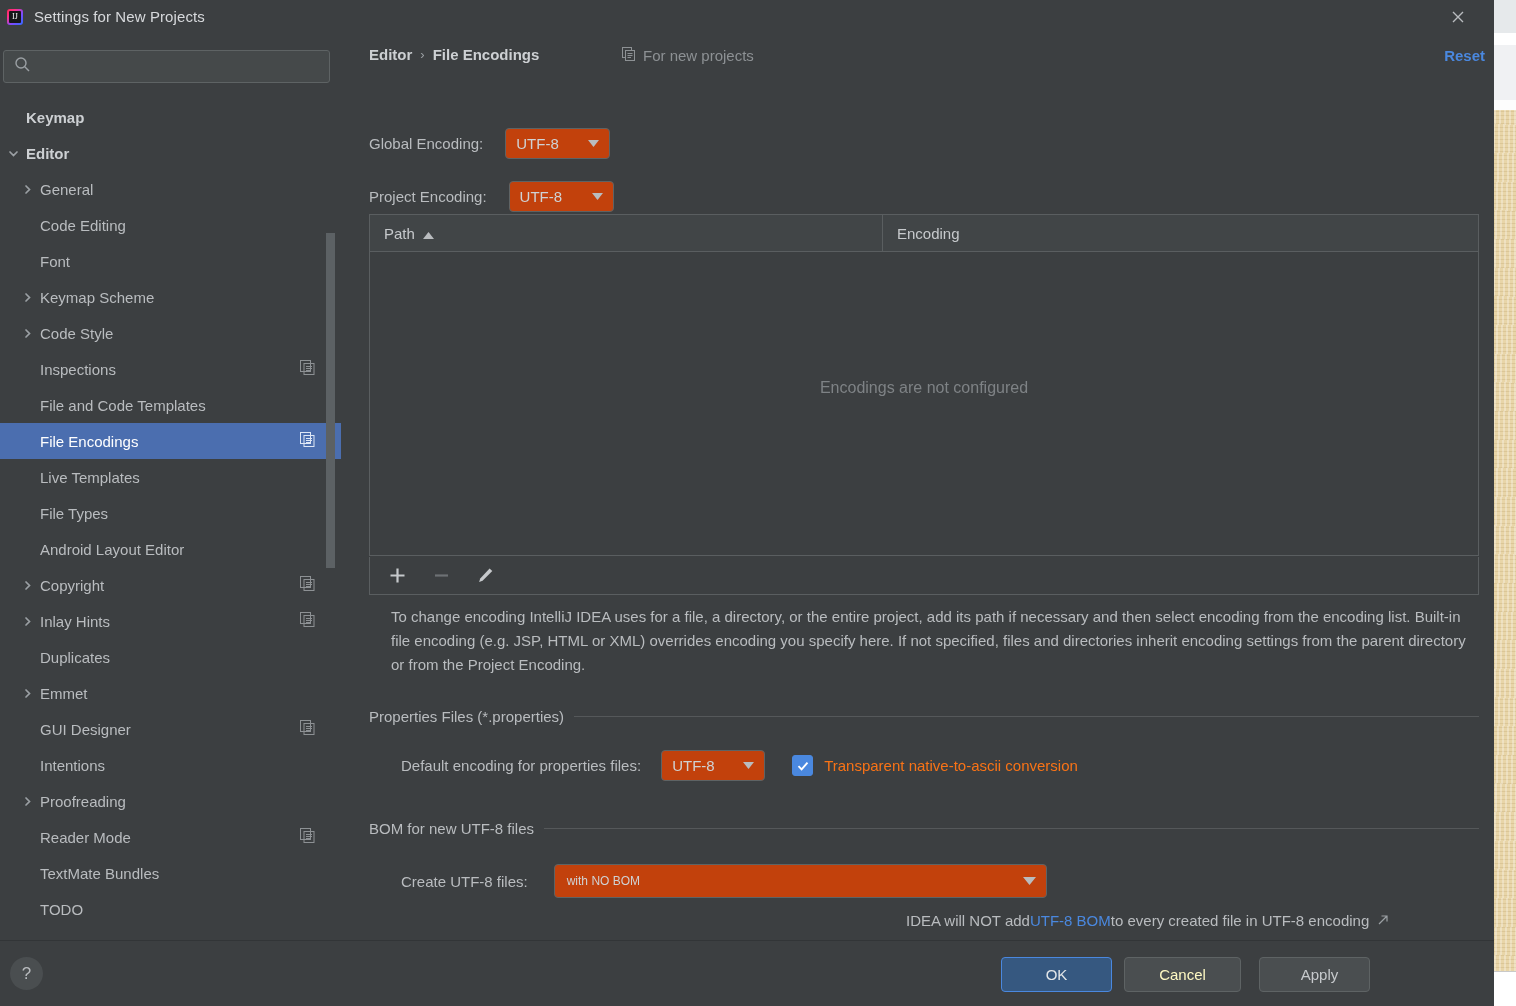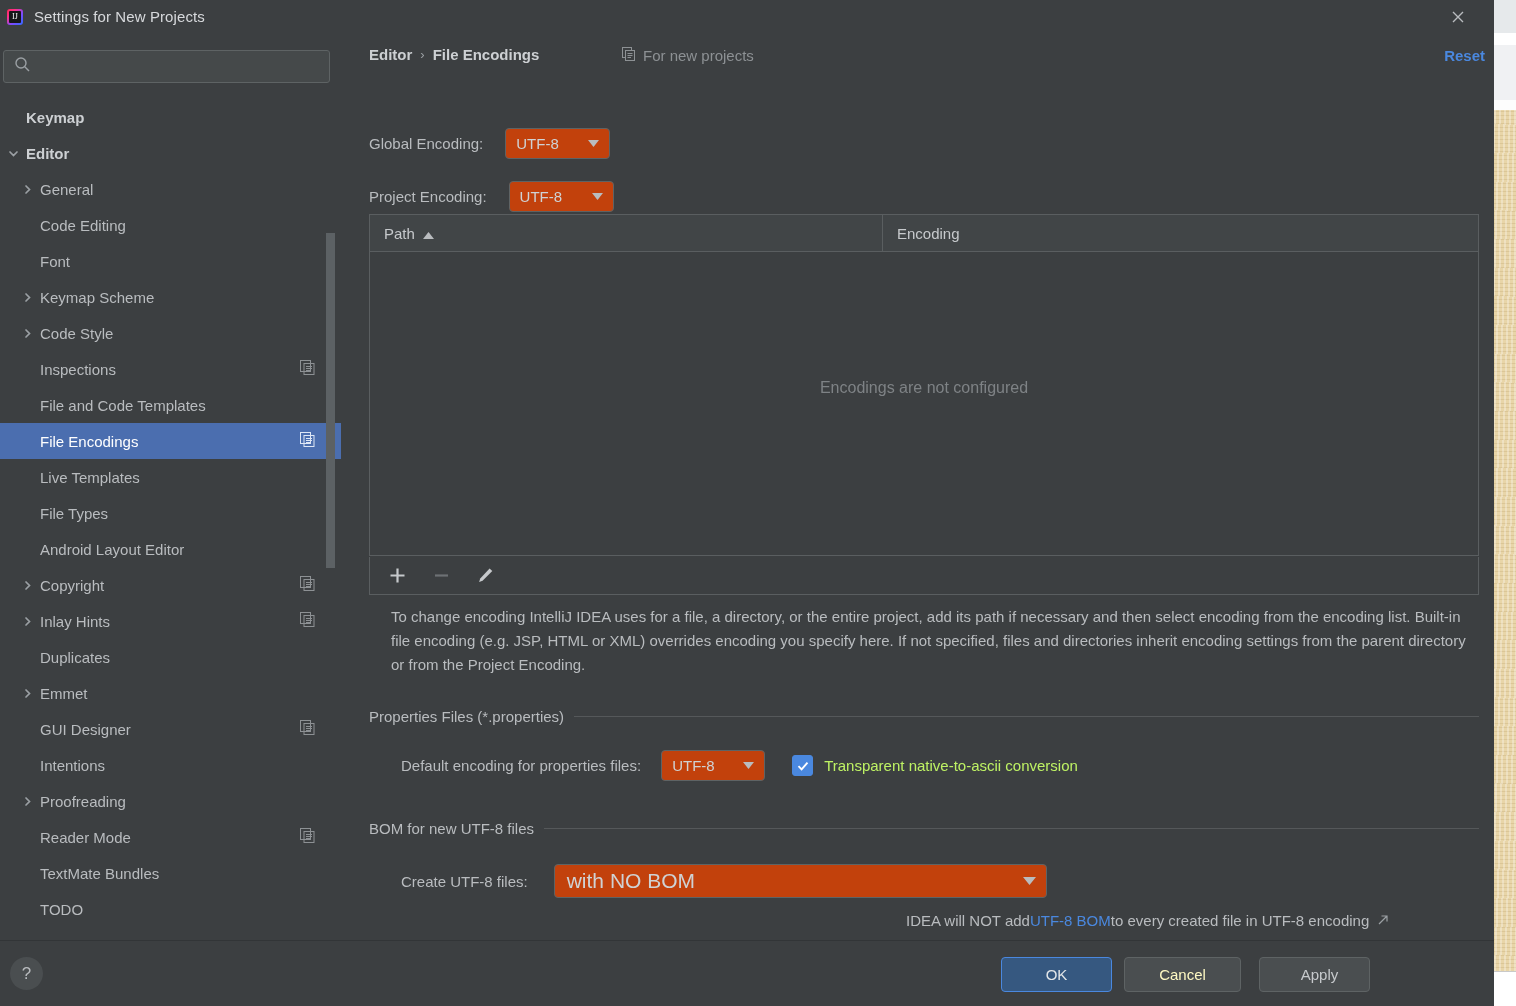--- a/index.html
+++ b/index.html
@@ -186,28 +186,28 @@
   #bom-title .rule { flex: 1; }
 
   #props-row { left: 60px; top: 717px; }
   #props-combo { width: 104px; height: 31px; margin-left: 20px; }
   #transparent-check { display: flex; align-items: center; gap: 11px; margin-left: 27px; cursor: pointer; }
   .checkbox {
     width: 21px; height: 21px; background: #4a88df; border: 1px solid #4a88df;
     border-radius: 3px; box-sizing: border-box;
     display: flex; align-items: center; justify-content: center;
   }
-  #transparent-label { color: #bef264; font-size: 15px; }
+  #transparent-label { color: #f97316; font-size: 15px; }
 
   #bom-row { left: 60px; top: 831px; }
   #bom-combo {
     width: 493px; height: 34px; margin-left: 26px;
     justify-content: space-between;
   }
-  #bom-combo .ctext { font-size: 21px; padding-left: 12px; }
+  #bom-combo .ctext { font-size: 12px; padding-left: 12px; }
   #bom-note {
     position: absolute; left: 565px; top: 879px;
     color: #b9bcbf; font-size: 15px; display: flex; align-items: center; gap: 0;
   }
   #bom-note .link { color: #4a88df; cursor: pointer; }
   #bom-note .ext { margin-left: 8px; }
 
   
   #footer {
     position: absolute; left: 0; top: 940px; width: 1494px; height: 66px;

